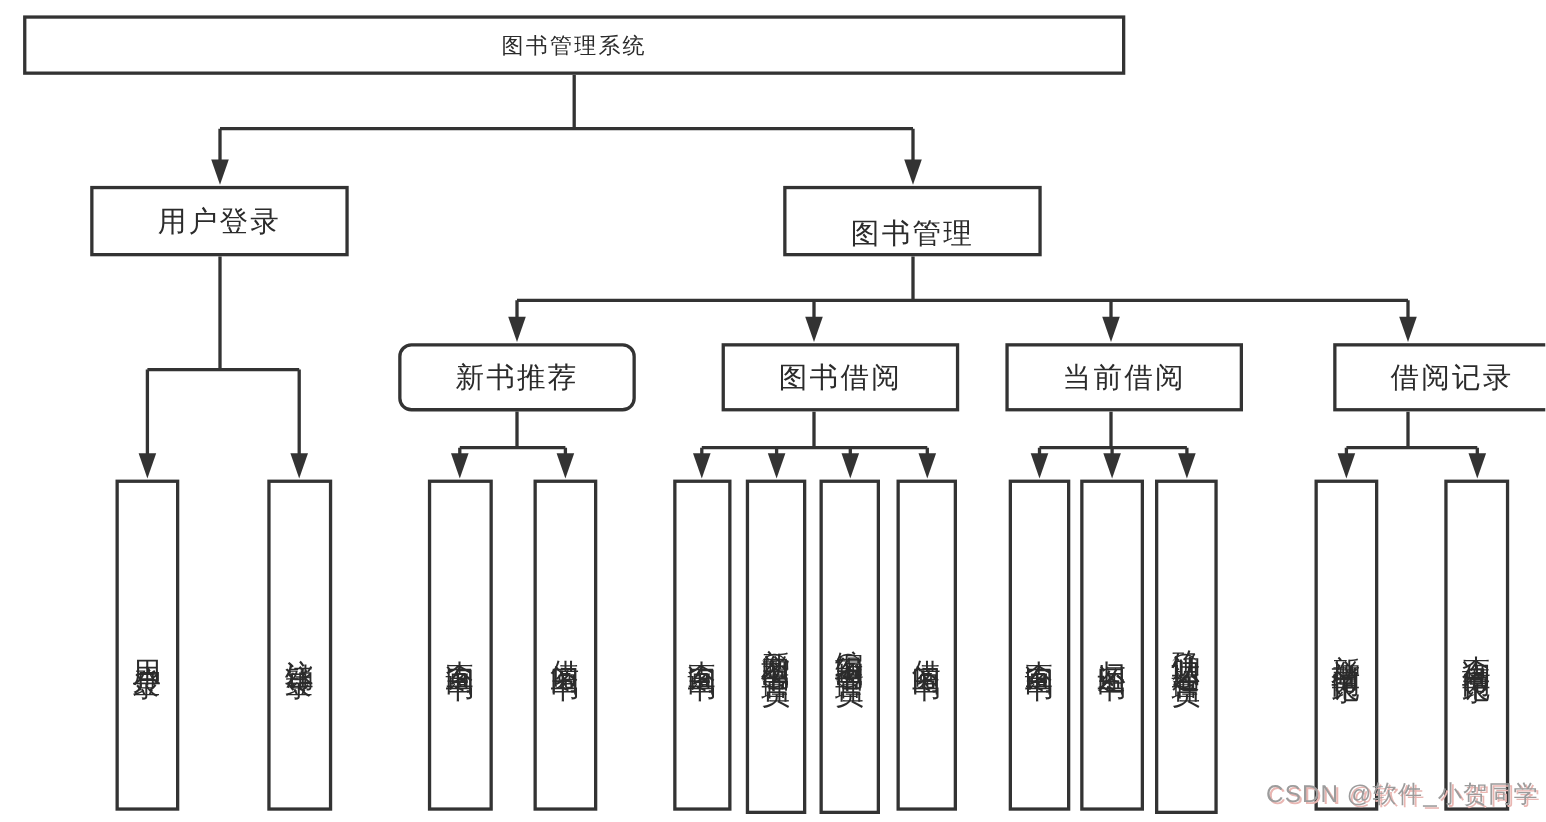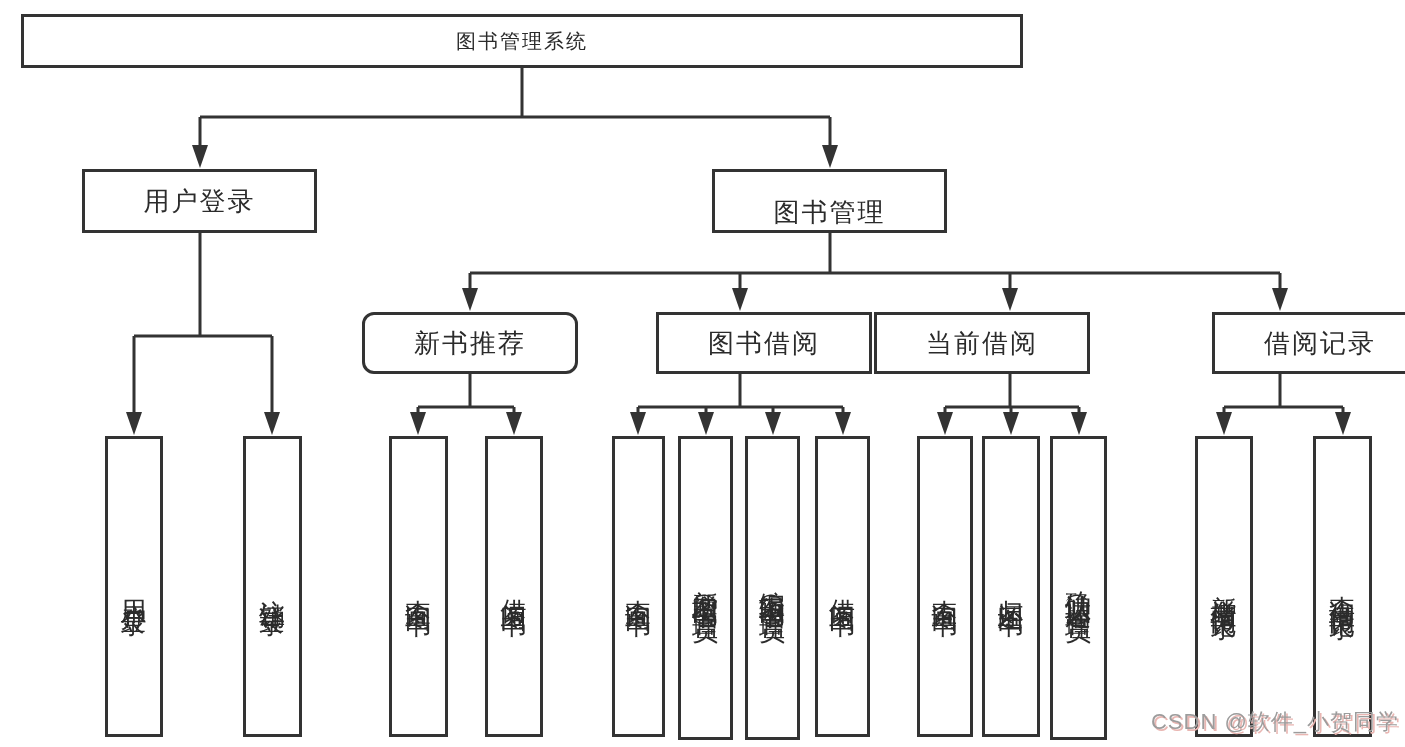--- a/index.html
+++ b/index.html
@@ -94,21 +94,21 @@
   <div class="node" style="left:712px; top:169px; width:235px; height:64px;align-items:flex-end;">
     <span class="h-label">图书管理</span>
   </div>
 
   <div class="node" style="left:362px; top:312px; width:216px; height:62px;border-radius:12px;">
     <span class="h-label">新书推荐</span>
   </div>
   <div class="node" style="left:632px; top:312px; width:216px; height:62px;margin-left:24px;">
     <span class="h-label">图书借阅</span>
   </div>
-  <div class="node" style="left:874px; top:312px; width:216px; height:62px;">
+  <div class="node" style="left:914px; top:312px; width:216px; height:62px;">
     <span class="h-label">当前借阅</span>
   </div>
   <div class="node" style="left:1212px; top:312px; width:216px; height:62px;">
     <span class="h-label">借阅记录</span>
   </div>
 
   <div class="node" style="left:105px; top:436px; width:58px; height:301px;">
     <span class="v-label">用户登录</span>
   </div>
   <div class="node" style="left:243px; top:436px; width:59px; height:301px;">

